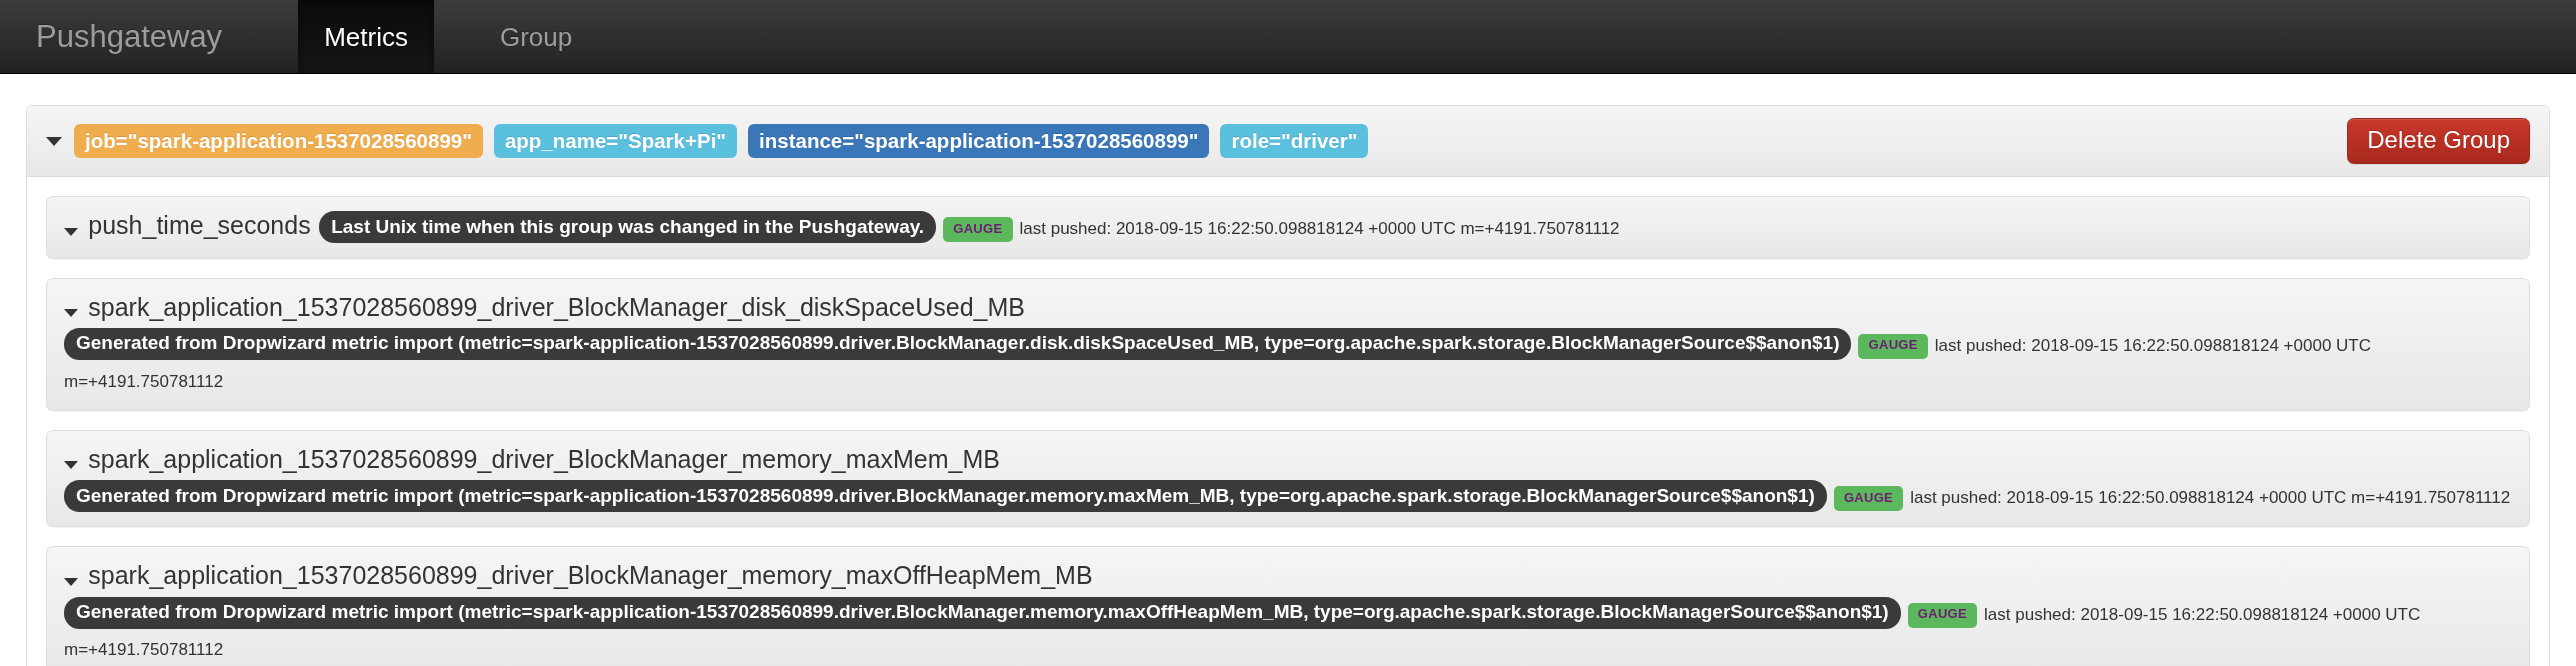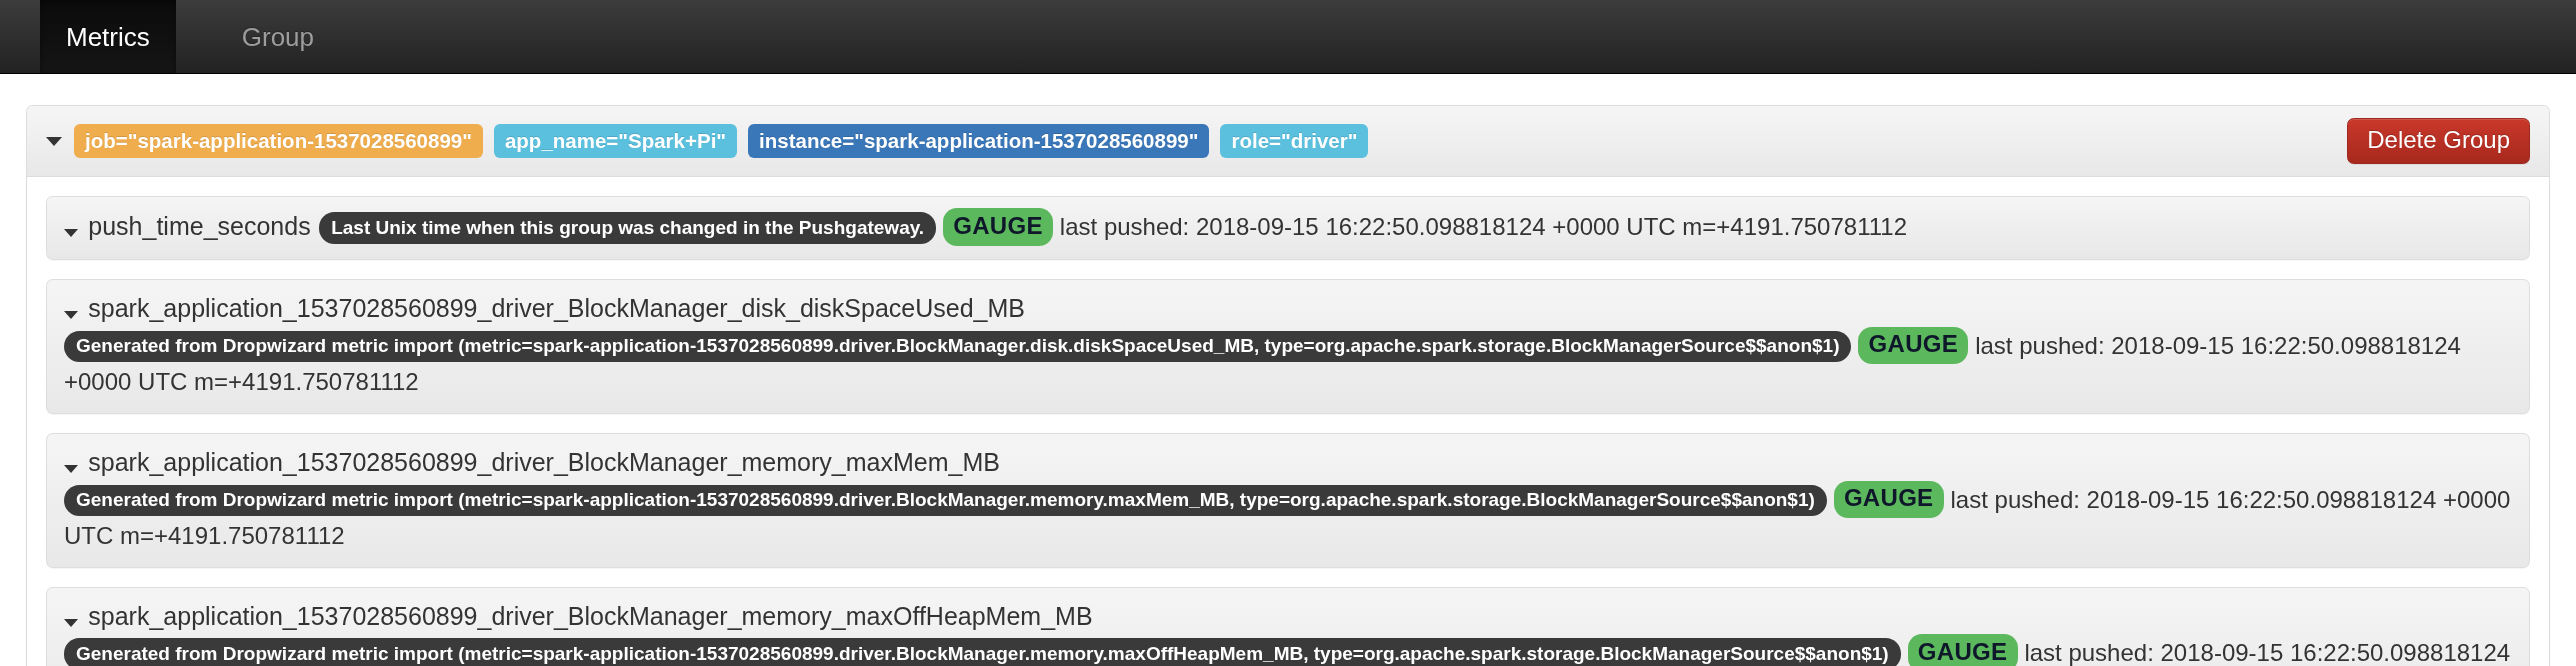--- a/index.html
+++ b/index.html
@@ -172,42 +172,43 @@
     font-weight: bold;
     border-radius: 15.4px;
     padding: 4.3px 12px 6px 12px;
     line-height: 1.12;
     vertical-align: 1.7px;
     margin-right: 6.8px;
   }
   .type-badge {
     display: inline-block;
     background-color: #5cb85c;
-    color: #0f172a;
-    font-size: 24px;
+    color: #701a75;
+    font-size: 13px;
     font-weight: bold;
-    border-radius: 14px;
+    border-radius: 5px;
     padding: 4.3px 10.3px 6px 10.3px;
     line-height: 1.12;
     vertical-align: 1.7px;
     margin-right: 6.8px;
     letter-spacing: 0.3px;
   }
   .pushed-text {
-    font-size: 24px;
+    font-size: 17px;
     color: #333333;
   }
   .row-first .metric-heading {
     white-space: nowrap;
   }
 </style>
 </head>
 <body>
 
 <div class="navbar">
+  <div class="nav-brand">Pushgateway</div>
   <div class="nav-item active">Metrics</div>
   <div class="nav-item">Group</div>
 </div>
 
 <div class="content">
 
   <div class="group-panel">
 
     <div class="group-heading">
       <span class="caret"></span>

